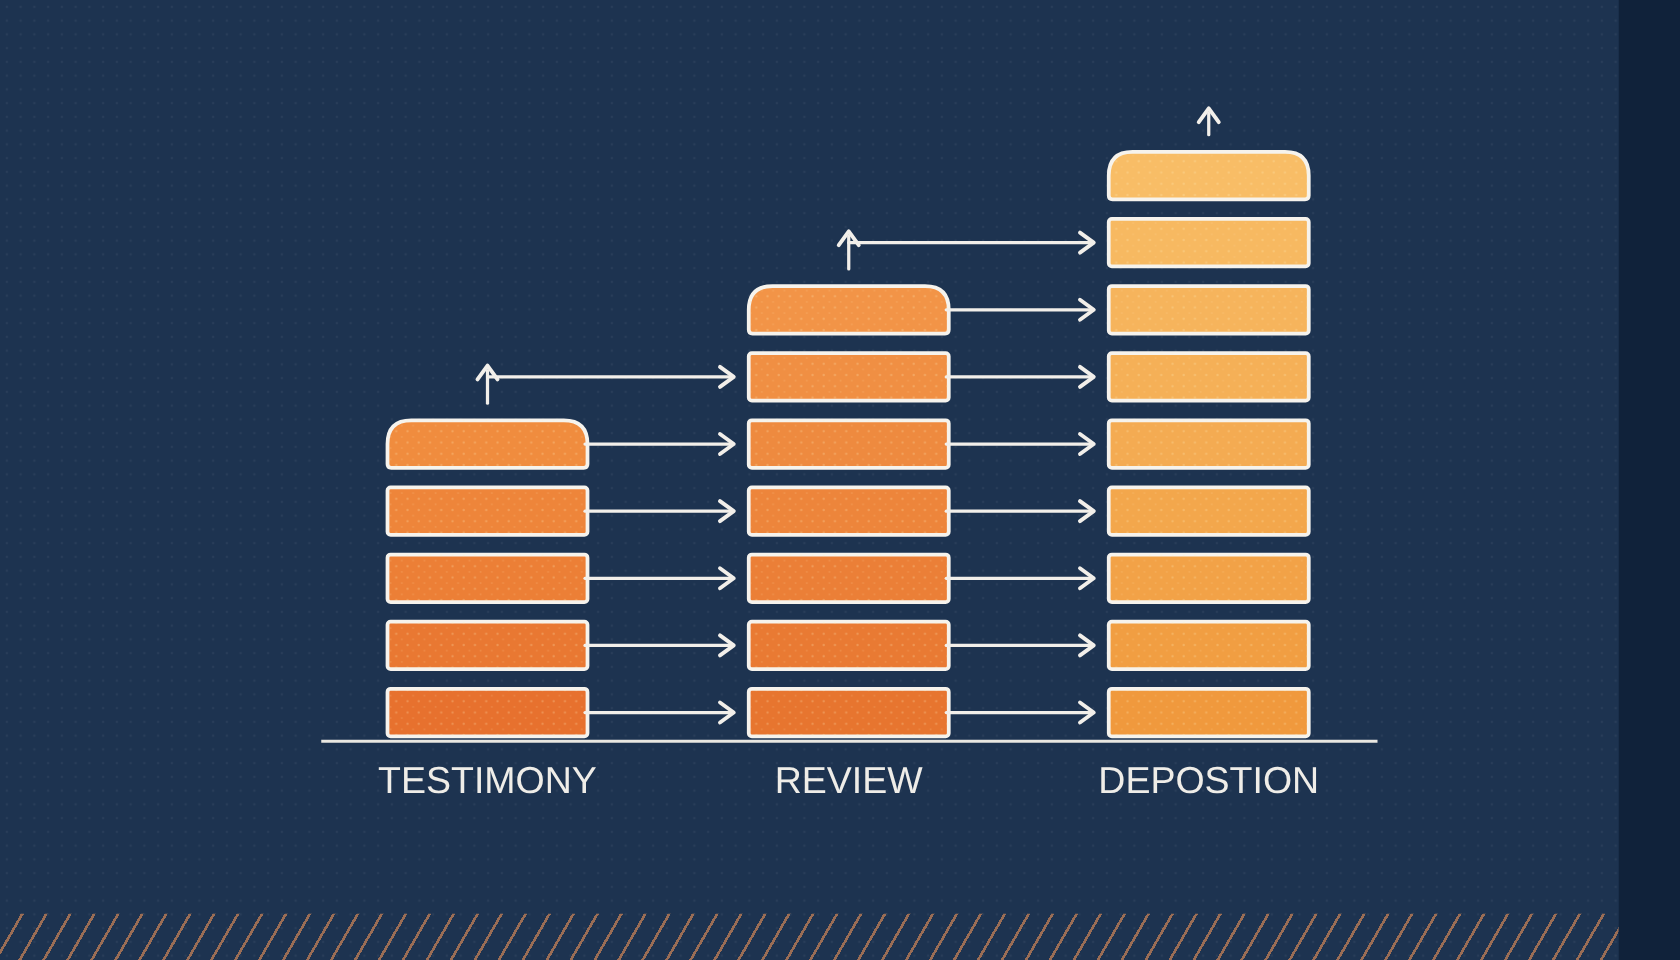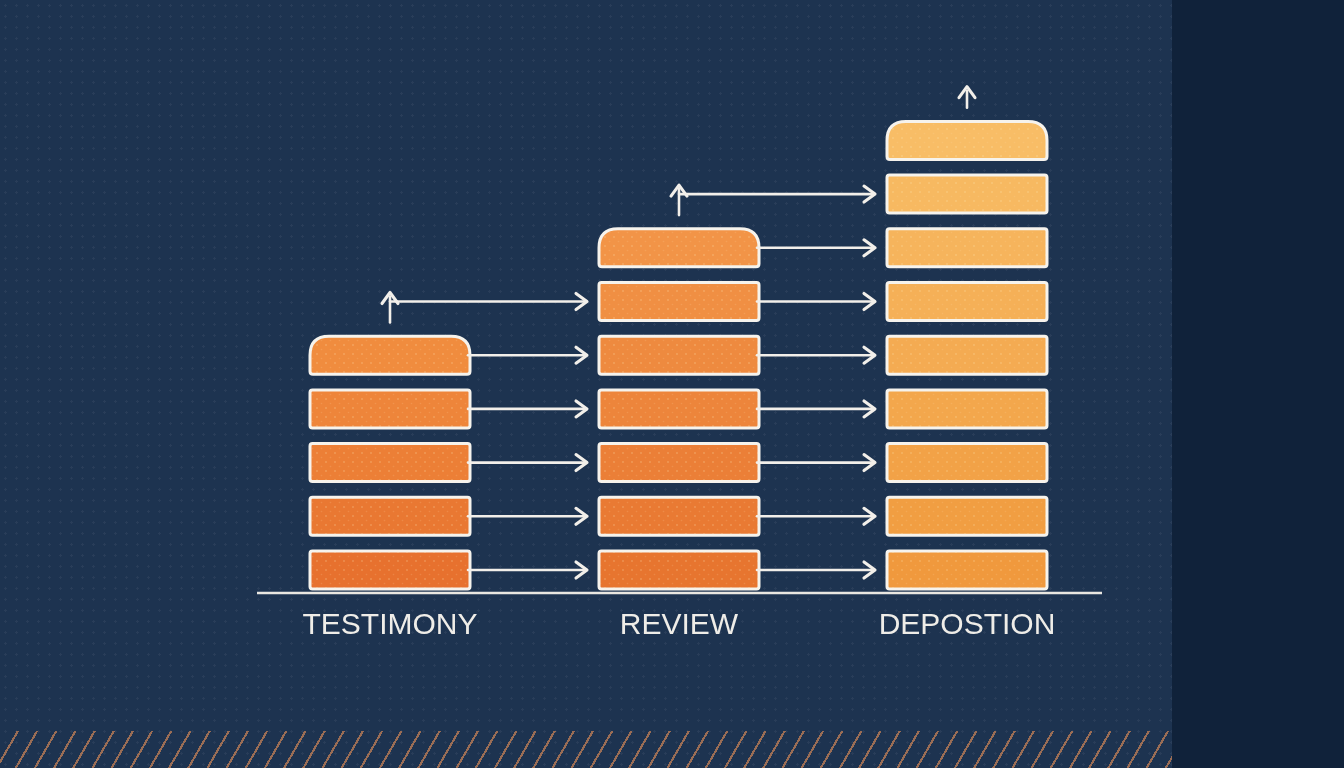--- a/index.html
+++ b/index.html
@@ -2,21 +2,21 @@
 <html><head>
 <meta charset="utf-8">
 <style>
   html, body {
     margin: 0; padding: 0;
     background: #10223a;
     font-family: "Liberation Sans", sans-serif;
   }
   .stage {
     position: relative;
-    width: 1172px;
+    width: 1295px;
     height: 768px;
     overflow: hidden;
     background-color: #1d3350;
     
     background-image: radial-gradient(rgba(255,255,255,0.05) 1px, rgba(0,0,0,0) 1.3px);
     background-size: 11px 11px;
   }
   .diagram-svg {
     position: absolute;
     left: 0; top: 0;

